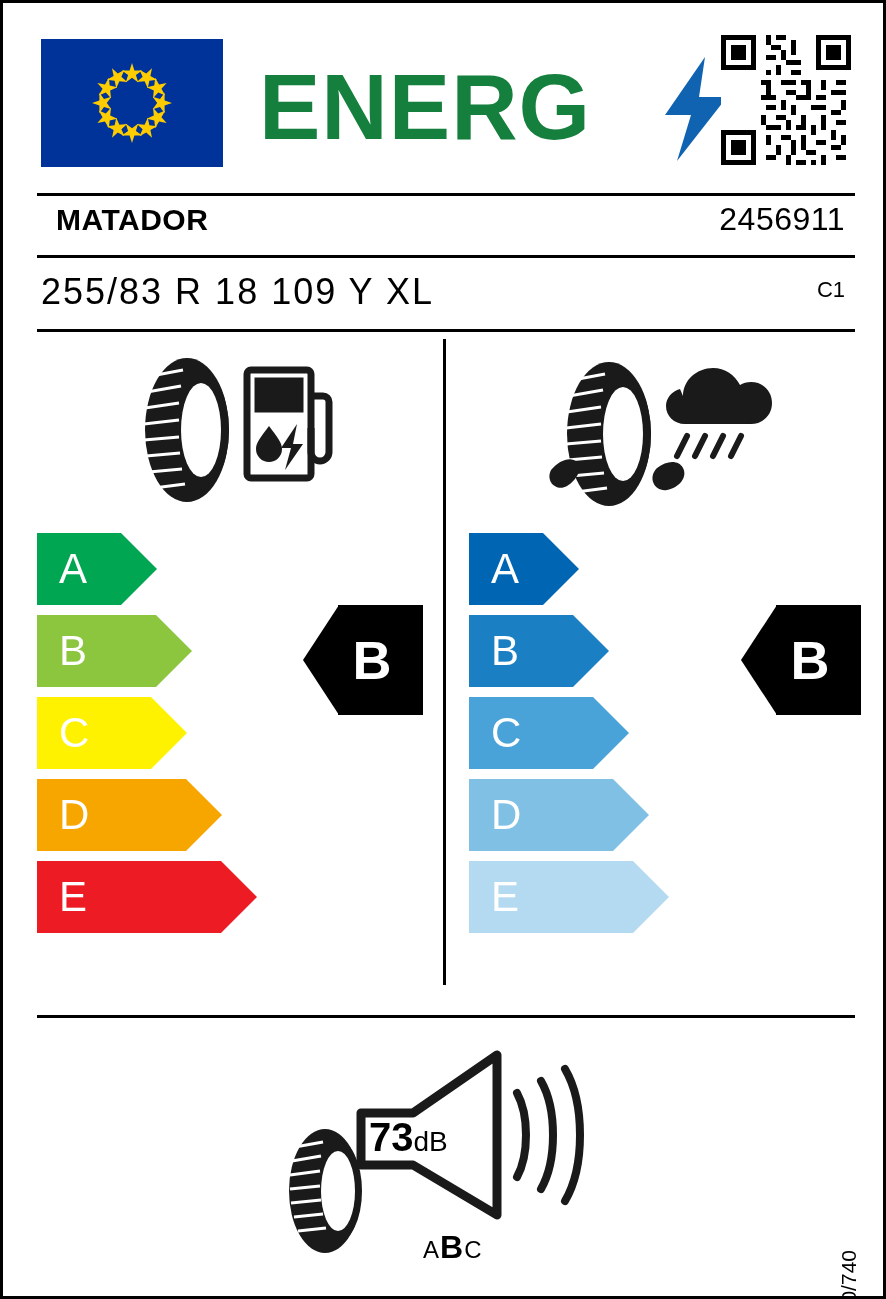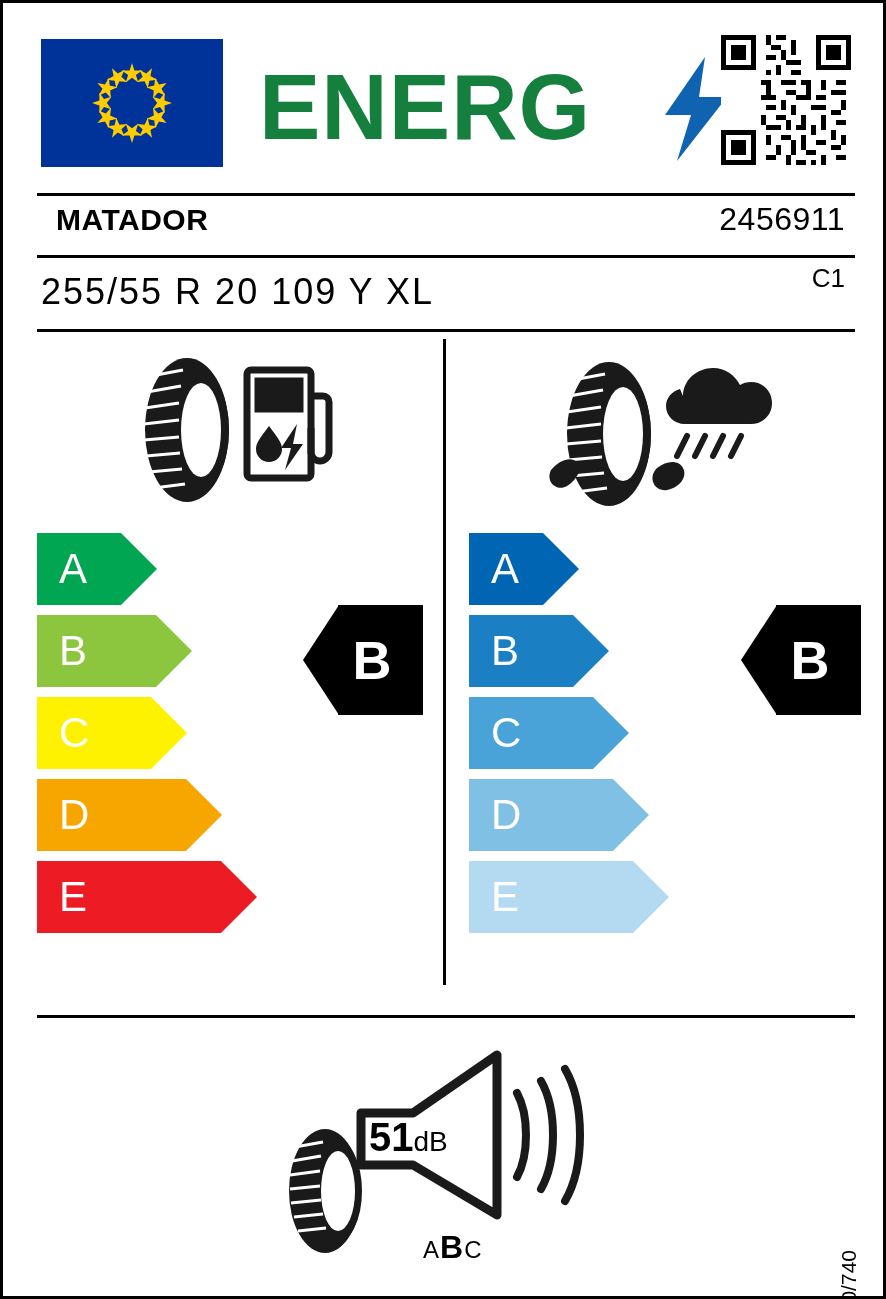--- a/index.html
+++ b/index.html
@@ -107,22 +107,22 @@
   .size {
     position: absolute;
     left: 38px;
     top: 268px;
     font-size: 36px;
     letter-spacing: 2px;
   }
   .tyreclass {
     position: absolute;
     right: 38px;
-    top: 260px;
-    font-size: 26px;
+    top: 274px;
+    font-size: 22px;
   }
 
   
   .pict-fuel {
     position: absolute;
     left: 122px;
     top: 345px;
     width: 210px;
     height: 165px;
   }
@@ -383,21 +383,21 @@
     </div>
   </div>
 
   <div class="hr hr-top"></div>
 
   <div class="brand">MATADOR</div>
   <div class="code">2456911</div>
 
   <div class="hr hr-mid"></div>
 
-  <div class="size">255/55 R 20 109 Y XL</div>
+  <div class="size">255/83 R 18 109 Y XL</div>
   <div class="tyreclass">C1</div>
 
   <div class="hr hr-class"></div>
   <div class="vr"></div>
 
   <div class="pict-fuel">
     <svg width="210" height="165" viewBox="0 0 210 165">
       <g>
         <ellipse cx="62" cy="82" rx="42" ry="72" fill="#1a1a1a"></ellipse>
         <ellipse cx="74" cy="82" rx="30" ry="60" fill="#1a1a1a"></ellipse>
@@ -557,21 +557,21 @@
       <g>
         <path d="M78 70 h52 L214 12 v160 L130 122 h-52 z" fill="#ffffff" stroke="#1a1a1a" stroke-width="9" stroke-linejoin="round"></path>
       </g>
       <g fill="none" stroke="#1a1a1a" stroke-width="8" stroke-linecap="round">
         <path d="M234 50 c12 22 12 62 0 84"></path>
         <path d="M258 38 c16 28 16 80 0 108"></path>
         <path d="M282 26 c20 34 20 98 0 132"></path>
       </g>
     </svg>
     <div class="noise-db">
-      <span>51</span><span class="unit">dB</span>
+      <span>73</span><span class="unit">dB</span>
     </div>
     <div class="noise-classes">
       <span class="dim">A</span><span class="sel">B</span><span class="dim">C</span>
     </div>
   </div>
 
   <div class="reg">2020/740</div>
 
 </div>
 

